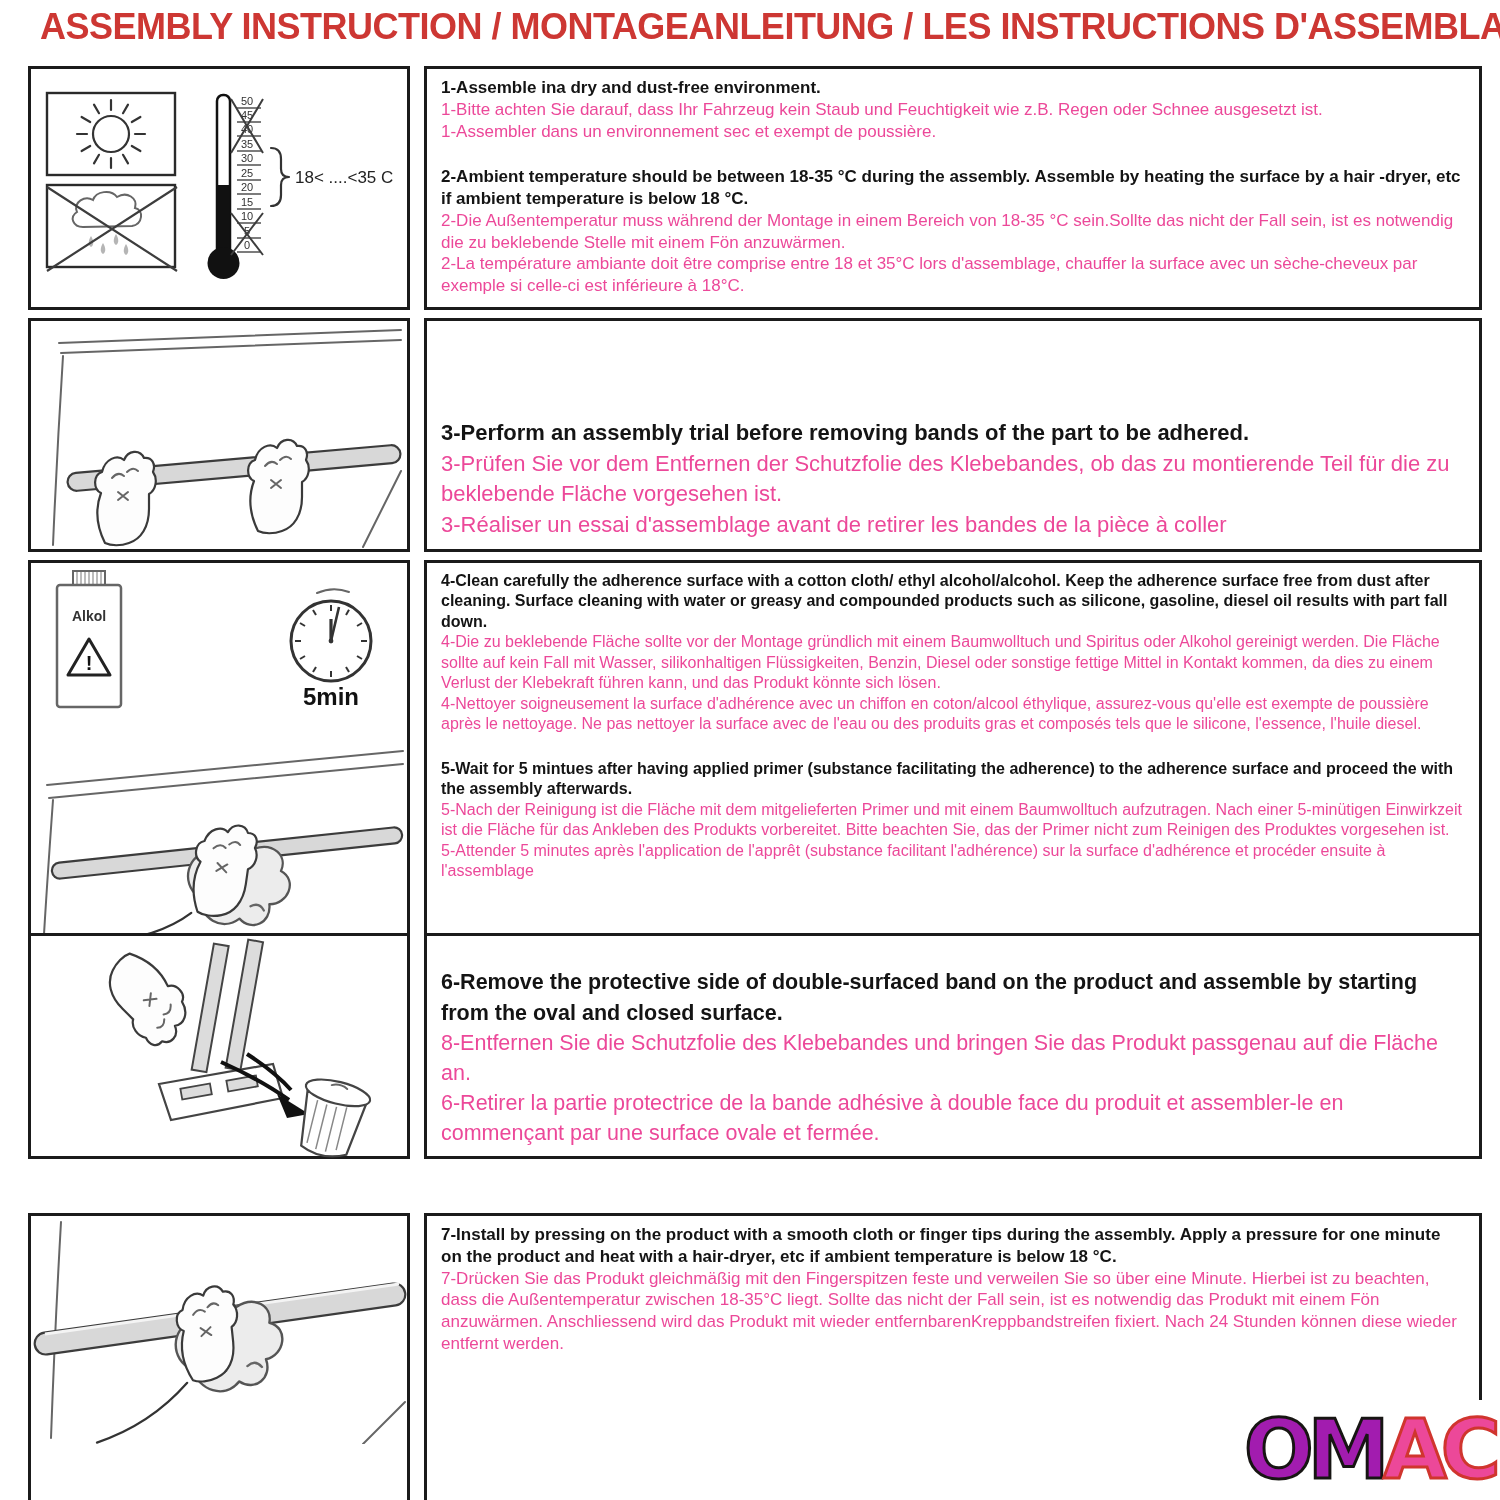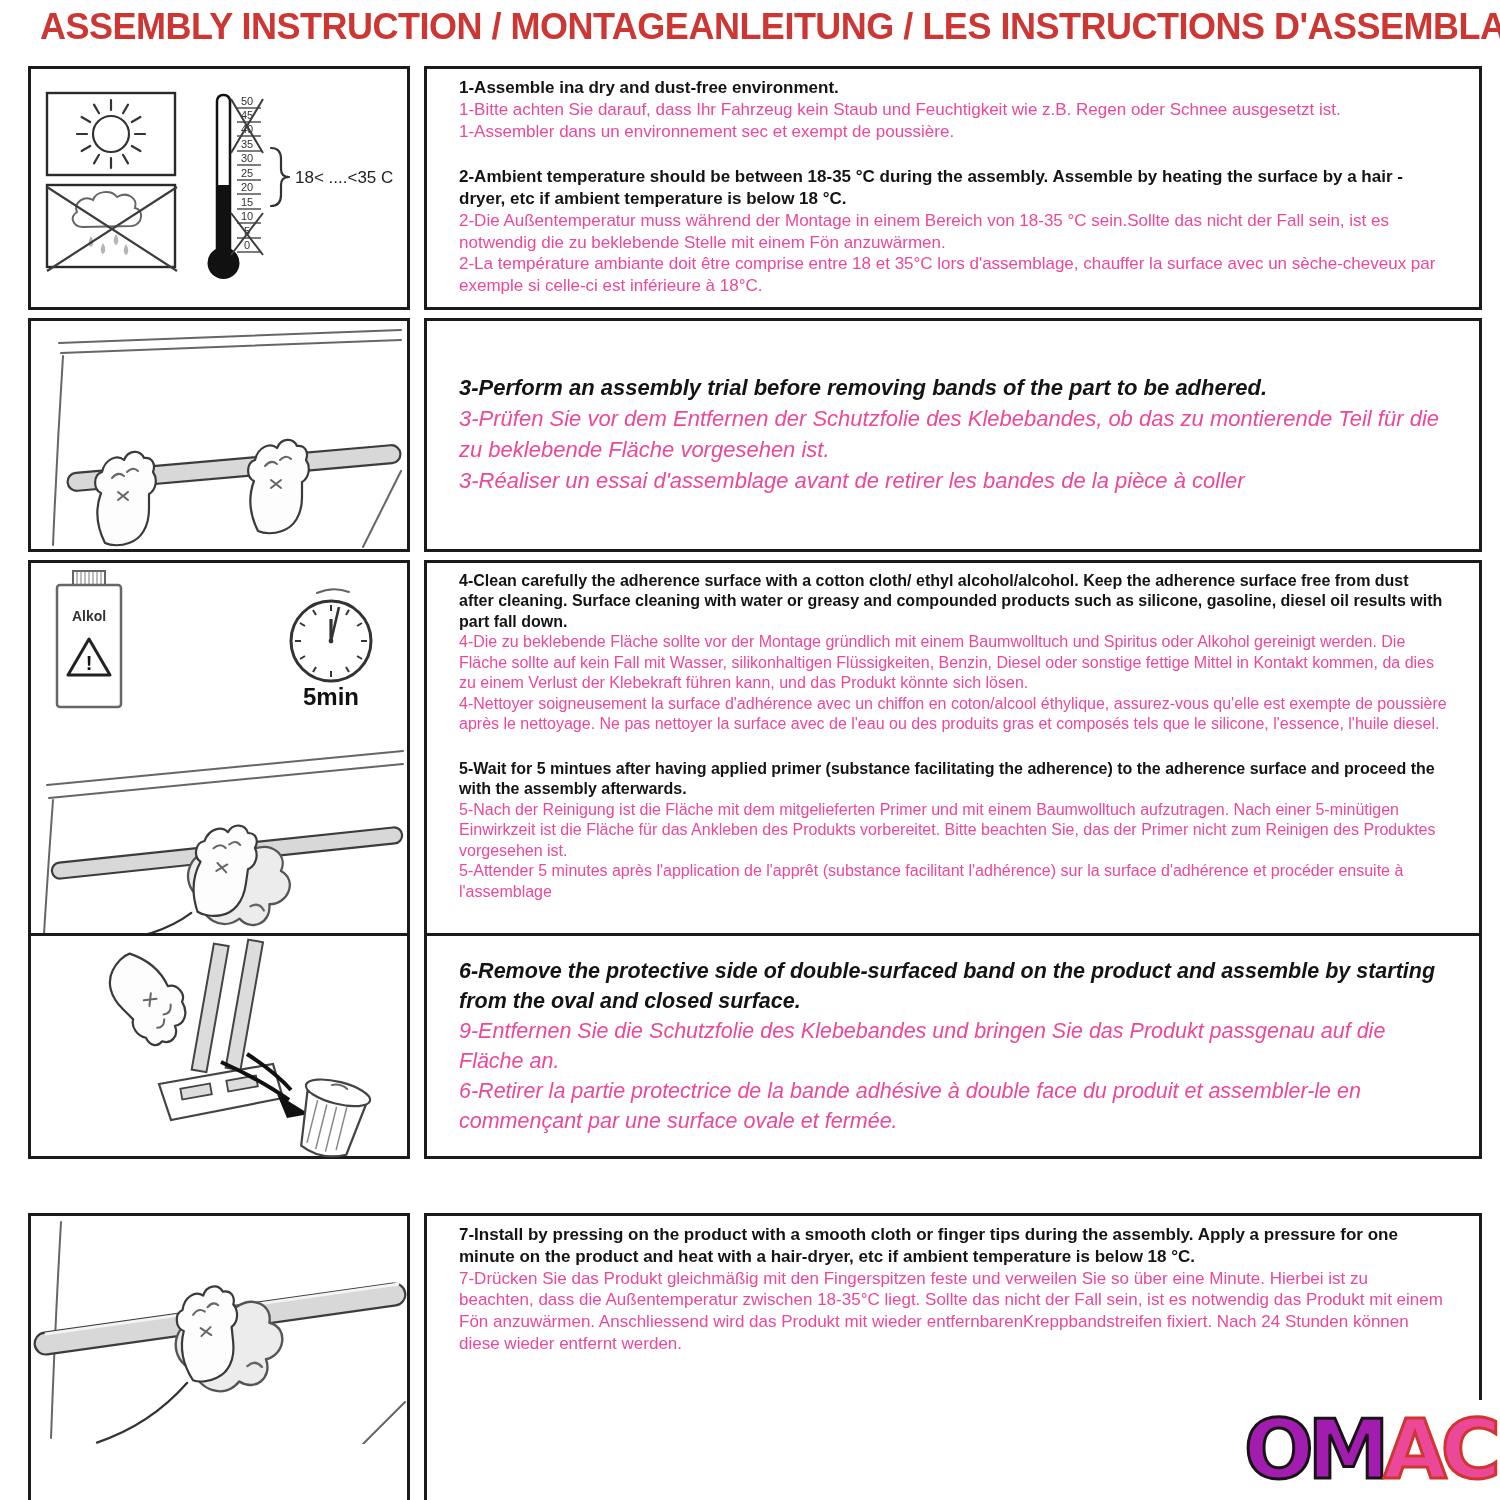--- a/index.html
+++ b/index.html
@@ -4,22 +4,22 @@
 <style>
   html,body{margin:0;padding:0;background:#fff;}
   .page{position:relative;width:1500px;height:1500px;background:#fff;overflow:hidden;
         font-family:"Liberation Sans", sans-serif;color:#222;}
   .page-title{position:absolute;left:40px;top:6px;font-size:36px;font-weight:800;
         letter-spacing:-0.5px;color:#cd3733;white-space:nowrap;}
   .illus{position:absolute;left:28px;width:382px;border:3px solid #1b1b1b;background:#fff;
         box-sizing:border-box;}
   .illus svg{display:block;}
   .textbox{position:absolute;left:424px;width:1058px;border:3px solid #1b1b1b;background:#fff;
-        box-sizing:border-box;padding:8px 32px;}
-  .textbox.center{display:flex;flex-direction:column;justify-content:center;font-style:italic;}
+        box-sizing:border-box;padding:8px 14px;}
+  .textbox.center{display:flex;flex-direction:column;justify-content:flex-end;}
   .sec + .sec{margin-top:24px;}
   .textbox p{margin:0;}
   .en{font-weight:bold;color:#141414;}
   .de,.fr{color:#ec4899;}
   .fs-m{font-size:17px;line-height:1.28;}
   .fs-l{font-size:22px;line-height:1.4;}
   .fs-s{font-size:16px;line-height:1.28;}
   .fs-xl{font-size:21.5px;line-height:1.4;}
   .r1{top:66px;height:244px;}
   .r2{top:318px;height:234px;}
@@ -244,21 +244,21 @@
         <path d="M282,168 V212 M292,170 V216 M302,170 V216 M312,168 V212" stroke="#888" stroke-width="1.5"></path>
         <ellipse cx="300" cy="156" rx="33" ry="11" fill="#fff" stroke="#444" stroke-width="2.2"></ellipse>
         <path d="M292,150 q8,-4 16,0" class="ink-thin"></path>
       </g>
     </svg>
   </div>
 
   <div class="textbox r4 fs-xl center">
     <div class="sec">
       <p class="en">6-Remove the protective side of double-surfaced band on the product and assemble by starting from the oval and closed surface.</p>
-      <p class="de">9-Entfernen Sie die Schutzfolie des Klebebandes und bringen Sie das Produkt passgenau auf die Fläche an.</p>
+      <p class="de">8-Entfernen Sie die Schutzfolie des Klebebandes und bringen Sie das Produkt passgenau auf die Fläche an.</p>
       <p class="fr">6-Retirer la partie protectrice de la bande adhésive à double face du produit et assembler-le en commençant par une surface ovale et fermée.</p>
     </div>
   </div>
 
   <div class="illus r5">
     <svg width="376" height="228" viewBox="0 0 376 228">
       <path d="M30,6 Q24,110 20,222" class="ink-thin"></path>
       <path d="M374,186 L332,228" class="ink-thin"></path>
       <rect x="2" y="92" width="374" height="22" rx="11" transform="rotate(-8 189 103)" class="strip"></rect>
       <path d="M14,118 L368,68" stroke="#f4f4f4" stroke-width="3" transform="rotate(0)"></path>

